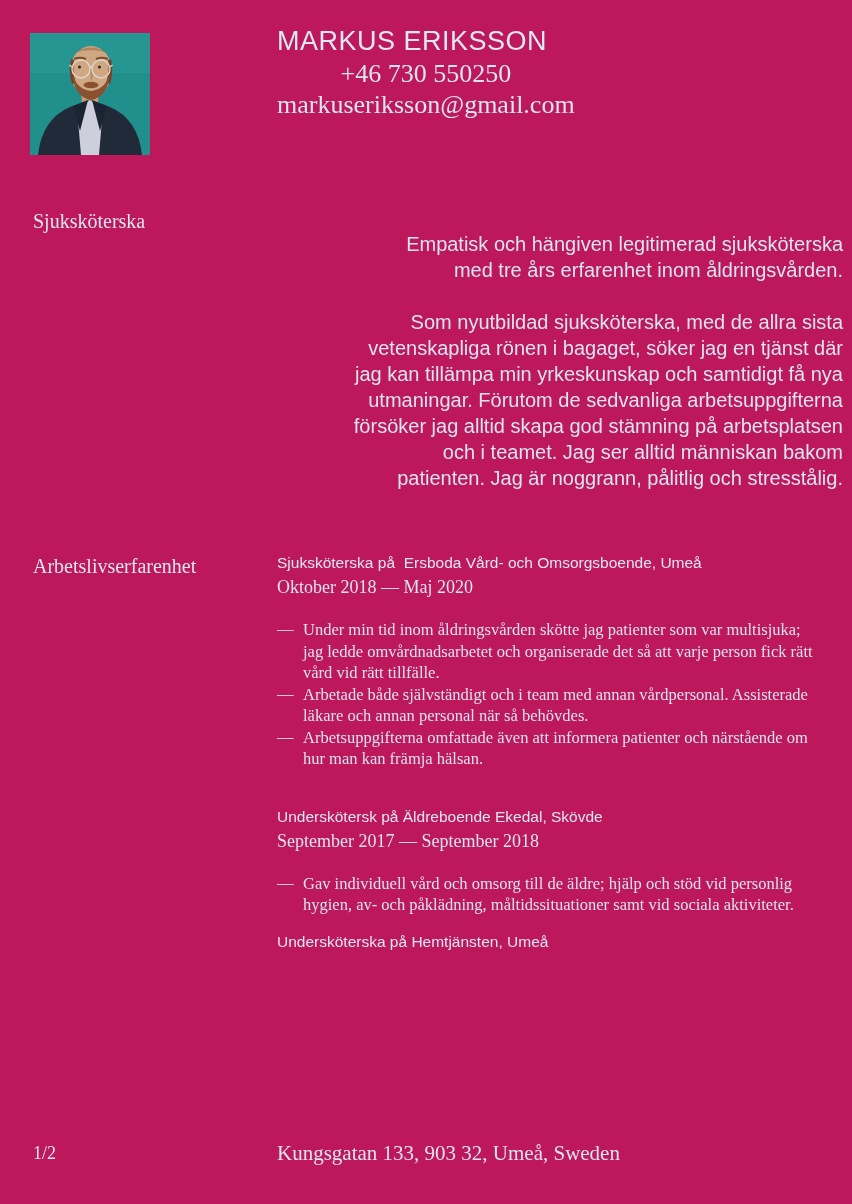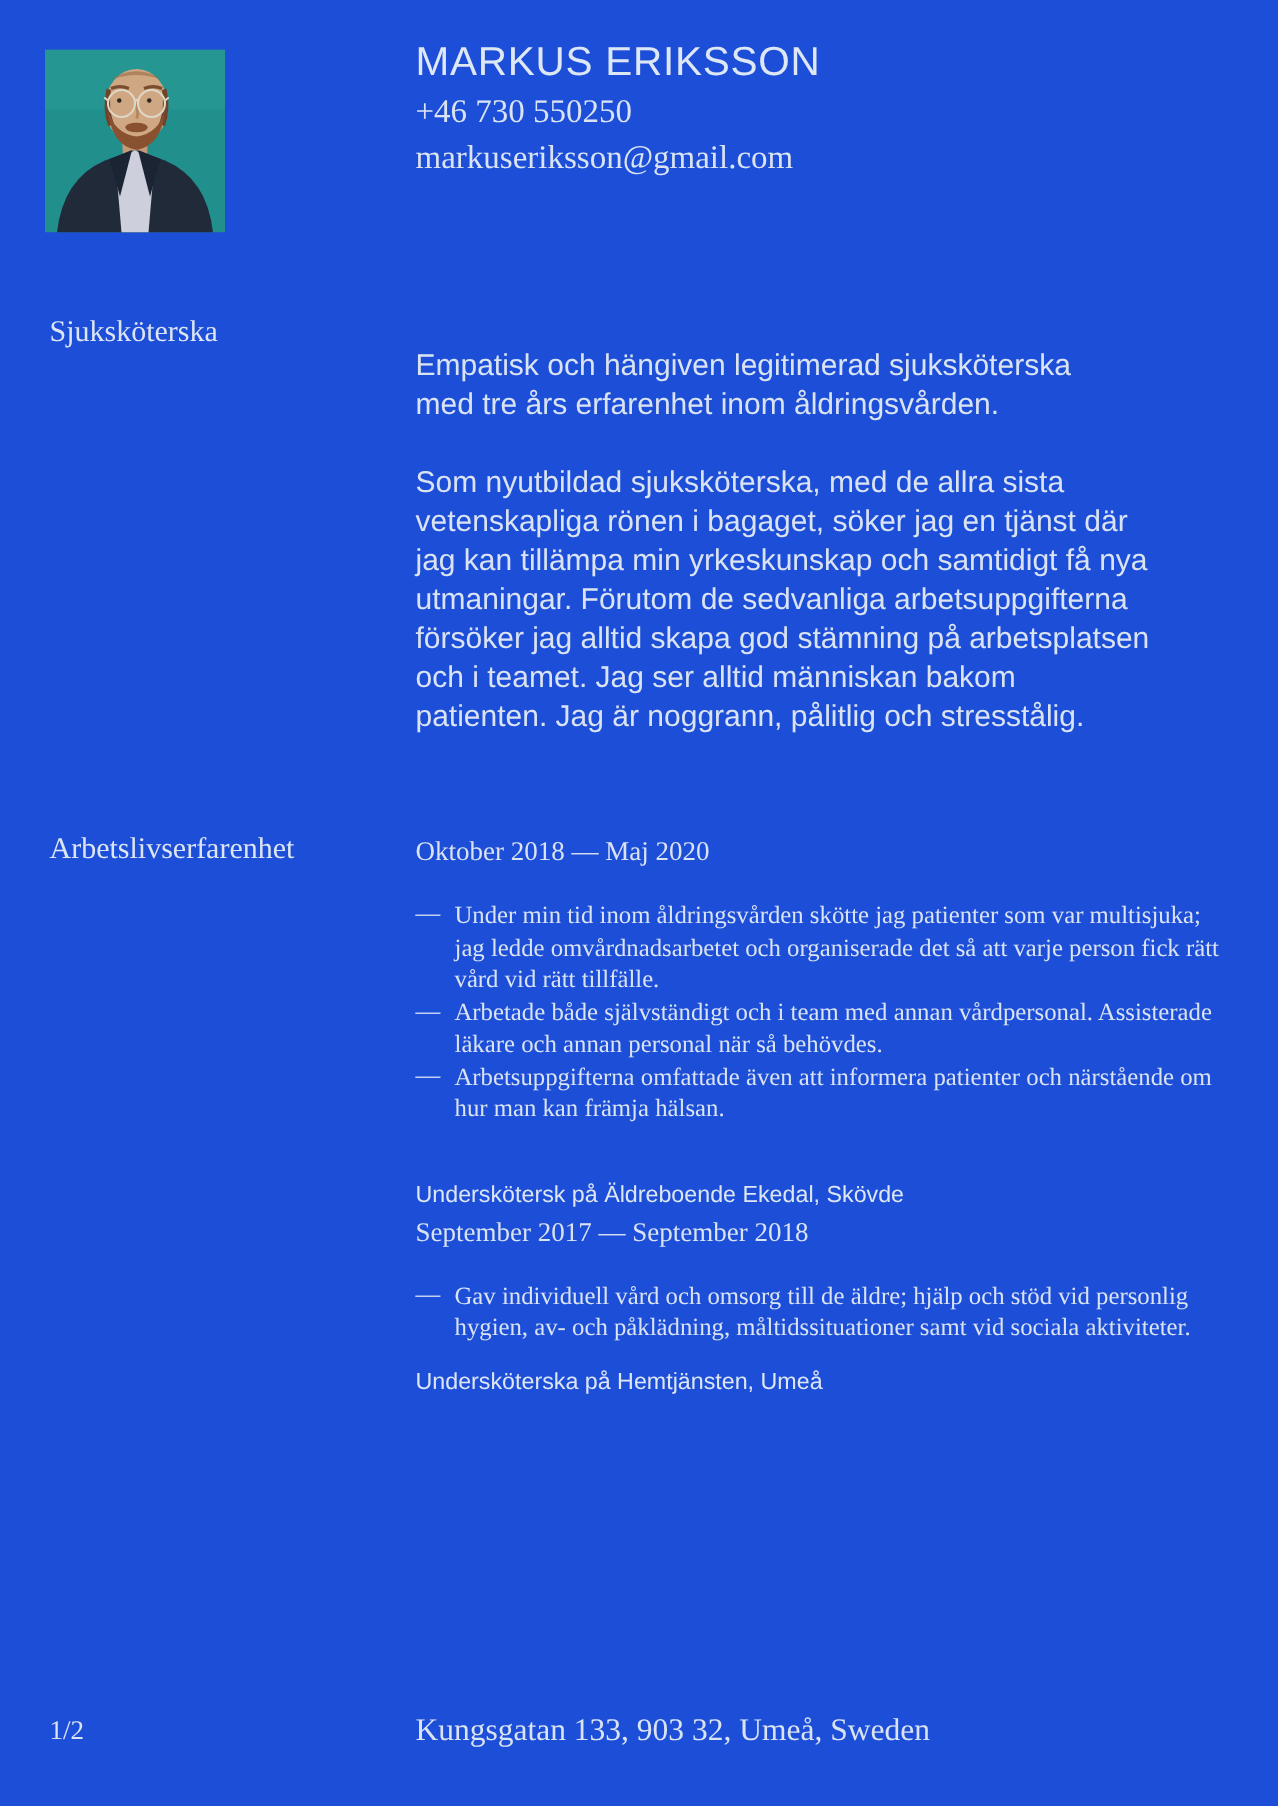--- a/index.html
+++ b/index.html
@@ -1,44 +1,45 @@
 <!DOCTYPE html>
 <html><head>
 <meta charset="utf-8">
 <style>
   html,body{margin:0;padding:0;background:#10142a;}
   .page{
     position:relative;
     width:852px;height:1204px;
-    background:#1d4ed8;
+    background:#be185d;
     color:#d9e3f2;
     font-family:"Liberation Serif",serif;
     overflow:hidden;
   }
   
   .photo{position:absolute;left:30px;top:33px;width:120px;height:122px;}
   .photo svg{display:block;width:100%;height:100%;}
   .contact{position:absolute;left:277px;top:25px;}
   .name{
     font-family:"Liberation Sans",sans-serif;
     font-size:27px;line-height:33px;letter-spacing:.5px;
     color:#dde7f5;
   }
-  .phone,.email{font-size:22px;line-height:31px;color:#d9e3f2;}
+  .phone,.email{font-size:26px;line-height:31px;color:#d9e3f2;text-align:center;}
   
   .side-label{position:absolute;left:33px;font-size:20px;color:#dbe5f3;}
   .label-profile{top:210px;}
   .label-work{top:555px;}
   
   .profile-body{
     position:absolute;left:277px;top:205px;width:566px;
     font-family:"Liberation Sans",sans-serif;
     font-size:20px;line-height:26px;
     white-space:pre-line;
     color:#d9e3f2;
+    text-align:right;
   }
   .profile-body p{margin:0;}
   
   .work{position:absolute;left:277px;top:553px;width:562px;}
   .job-title{
     font-family:"Liberation Sans",sans-serif;
     font-size:15.5px;line-height:20px;
     white-space:pre-wrap;
     color:#dce6f4;
   }
@@ -113,20 +114,21 @@
 utmaningar. Förutom de sedvanliga arbetsuppgifterna
 försöker jag alltid skapa god stämning på arbetsplatsen
 och i teamet. Jag ser alltid människan bakom
 patienten. Jag är noggrann, pålitlig och stresstålig.</p>
   </div>
 
   <div class="side-label label-work">Arbetslivserfarenhet</div>
 
   <div class="work" id="jobs">
       <div class="job job-1">
+        <div class="job-title">Sjuksköterska på  Ersboda Vård- och Omsorgsboende, Umeå</div>
         <div class="job-period">Oktober 2018 — Maj 2020</div>
         <ul class="job-bullets">
           <li>Under min tid inom åldringsvården skötte jag patienter som var multisjuka;
 jag ledde omvårdnadsarbetet och organiserade det så att varje person fick rätt
 vård vid rätt tillfälle.</li>
           <li>Arbetade både självständigt och i team med annan vårdpersonal. Assisterade
 läkare och annan personal när så behövdes.</li>
           <li>Arbetsuppgifterna omfattade även att informera patienter och närstående om
 hur man kan främja hälsan.</li>
         </ul>

